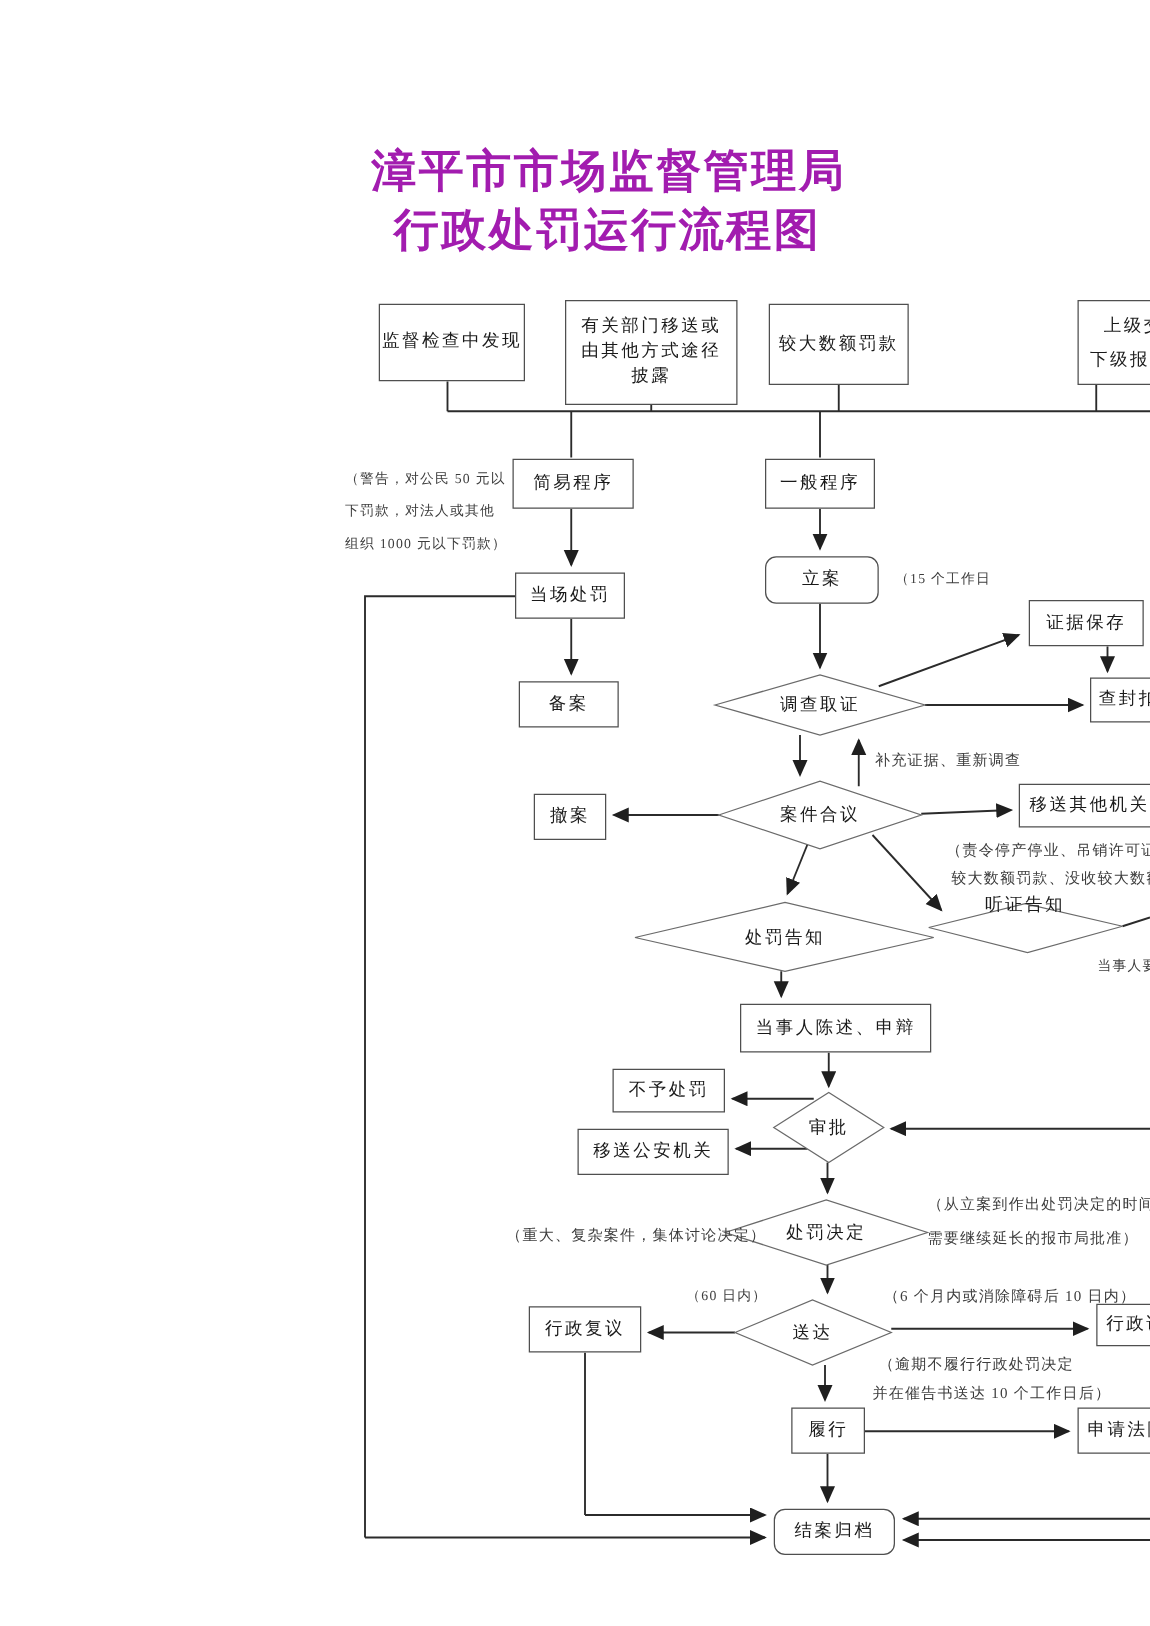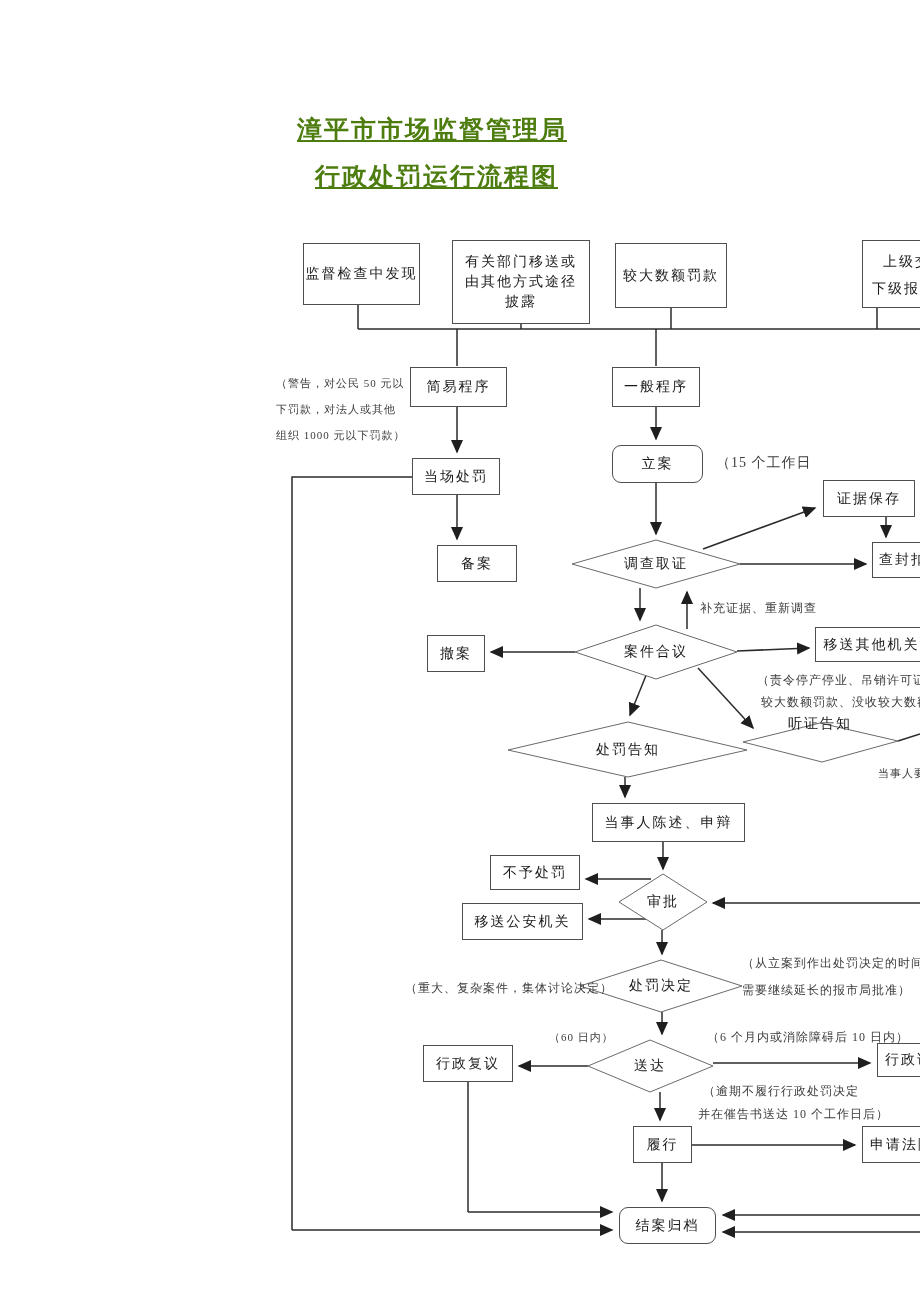--- a/index.html
+++ b/index.html
@@ -1,19 +1,19 @@
 <!DOCTYPE html>
 <html><head>
 <meta charset="utf-8">
 <style>
   html,body{margin:0;padding:0;background:#fff;}
   #page{position:relative;width:920px;height:1301px;background:#ffffff;overflow:hidden;
         font-family:"Liberation Serif", serif;color:#1a1a1a;}
   .title-line{position:absolute;font-family:"Liberation Sans", sans-serif;font-weight:bold;
-        font-size:25px;letter-spacing:2px;color:#4d7c0f;white-space:nowrap;text-decoration:underline;}
+        font-size:36px;letter-spacing:2px;color:#a21caf;white-space:nowrap;}
   svg.wires{position:absolute;left:0;top:0;width:920px;height:1301px;}
   .box{position:absolute;border:1px solid #4f4f4f;background:#fff;display:flex;
        align-items:center;justify-content:center;text-align:center;
        font-size:14px;letter-spacing:2px;line-height:20px;box-sizing:border-box;}
   .box.round{border-radius:9px;}
   .box.clipleft{justify-content:flex-start;text-align:left;}
   .dlabel{position:absolute;transform:translate(-50%,-50%);font-size:14px;letter-spacing:2px;
        white-space:nowrap;text-align:center;}
   .ann{position:absolute;font-size:12px;color:#3c3c3c;letter-spacing:1px;white-space:nowrap;line-height:22px;}
   .ann span{display:block;}
@@ -112,21 +112,21 @@
 
   <div class="box" style="left:410px;top:367px;width:97px;height:40px;">
       <span>简易程序</span>
     </div>
   <div class="box" style="left:612px;top:367px;width:88px;height:40px;">
       <span>一般程序</span>
     </div>
   <div class="box" style="left:412px;top:458px;width:88px;height:37px;">
       <span>当场处罚</span>
     </div>
-  <div class="box" style="left:437px;top:545px;width:80px;height:37px;">
+  <div class="box" style="left:415px;top:545px;width:80px;height:37px;">
       <span>备案</span>
     </div>
   <div class="box round" style="left:612px;top:445px;width:91px;height:38px;">
       <span>立案</span>
     </div>
 
   <div class="box" style="left:823px;top:480px;width:92px;height:37px;">
       <span>证据保存</span>
     </div>
   <div class="box clipleft" style="left:872px;top:542px;width:118px;height:36px;padding-left:6px;">
@@ -171,21 +171,21 @@
   <div class="dlabel" style="left:820px;top:724px;">听证告知</div>
   <div class="dlabel" style="left:663px;top:902px;">审批</div>
   <div class="dlabel" style="left:661px;top:986px;">处罚决定</div>
   <div class="dlabel" style="left:650px;top:1066px;">送达</div>
 
   <div class="ann big" style="left:276px;top:370px;">
     <span>（警告，对公民 50 元以</span>
     <span>下罚款，对法人或其他</span>
     <span>组织 1000 元以下罚款）</span>
   </div>
-  <div class="ann" style="left:716px;top:452px;font-size:14px;">（15 个工作日</div>
+  <div class="ann" style="left:716px;top:452px;font-size:11px;">（15 个工作日</div>
   <div class="ann" style="left:700px;top:597px;">补充证据、重新调查</div>
   <div class="ann" style="left:757px;top:669px;">
     <span>（责令停产停业、吊销许可证、撤销</span>
     <span style="margin-left:4px;">较大数额罚款、没收较大数额财物）</span>
   </div>
   <div class="ann" style="left:878px;top:762px;font-size:11px;">当事人要求</div>
   <div class="ann" style="left:405px;top:977px;">（重大、复杂案件，集体讨论决定）</div>
   <div class="ann" style="left:742px;top:950px;line-height:27px;">
     <span>（从立案到作出处罚决定的时间为 30</span>
     <span>需要继续延长的报市局批准）</span>

